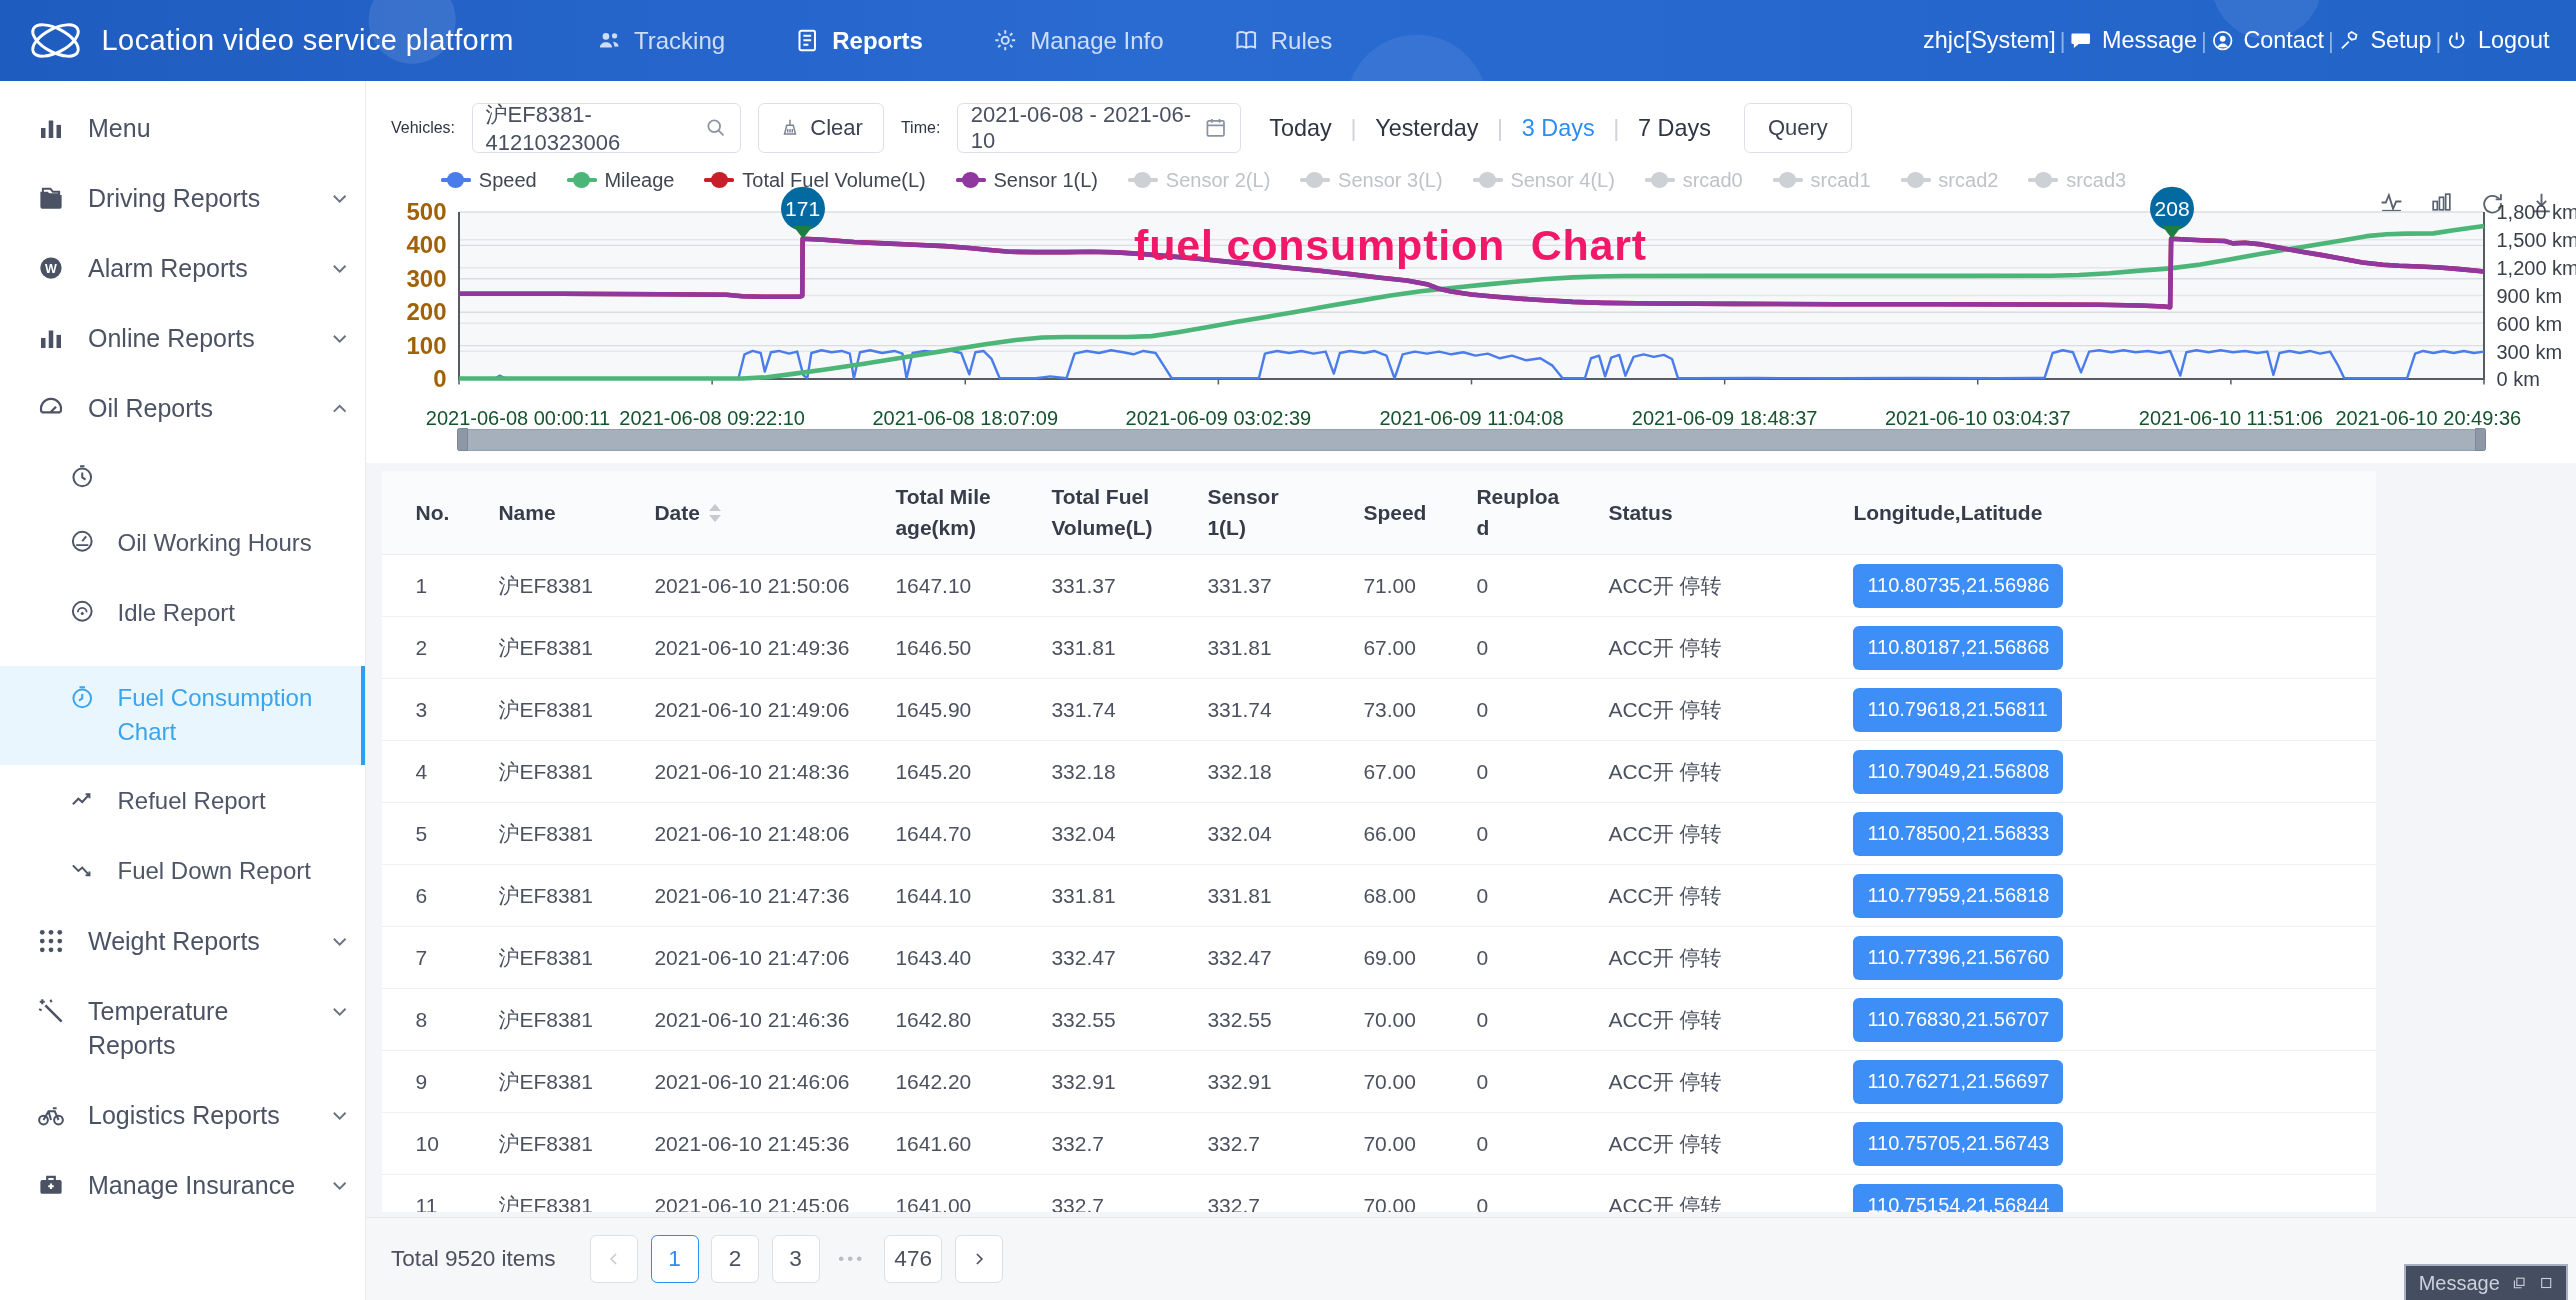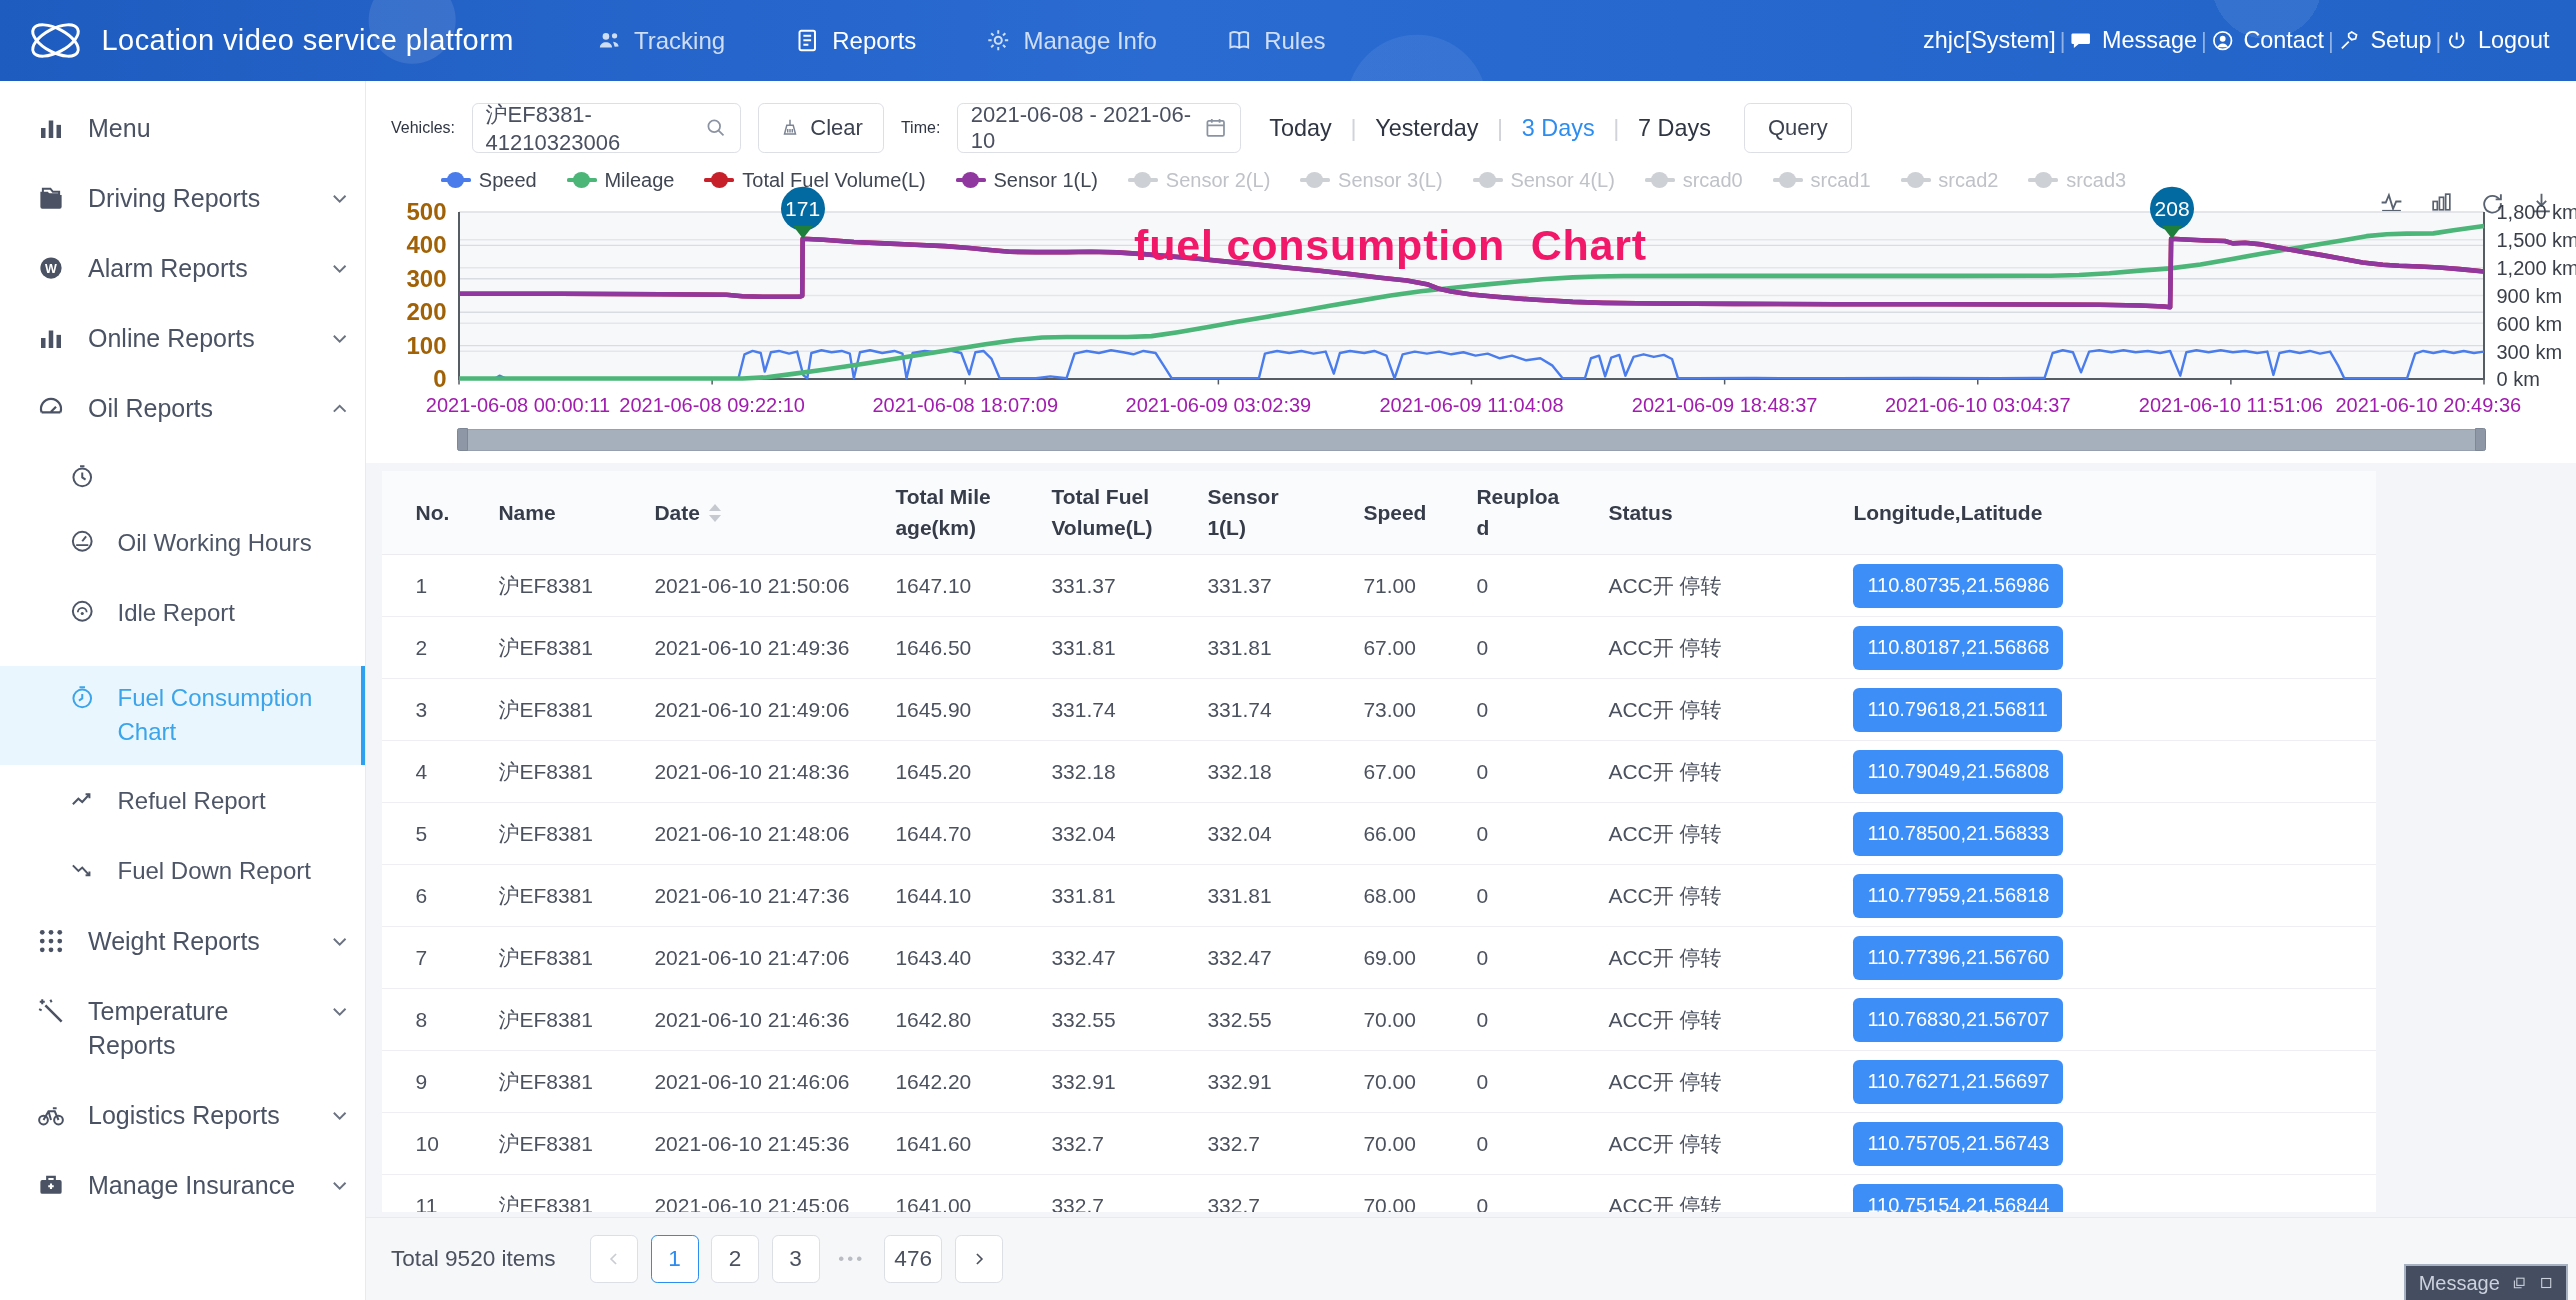--- a/index.html
+++ b/index.html
@@ -19,21 +19,21 @@
     background:
       radial-gradient(circle at 16% 25%, rgba(255,255,255,.10) 0 43px, transparent 44px),
       radial-gradient(circle at 55% 130%, rgba(255,255,255,.07) 0 70px, transparent 71px),
       radial-gradient(circle at 88% -20%, rgba(255,255,255,.08) 0 55px, transparent 55px),
       linear-gradient(90deg,#1f5cc0,#2a6bd2 45%,#2263c8);
   }
   .logo { width:61px; height:47px; margin:0 15.6px 0 25px; color:#fff; }
   .brand-title { font-size:29px; letter-spacing:0.4px; }
   .topnav { display:flex; margin-left:82px; gap:69px; }
   .nav-item { display:flex; align-items:center; gap:11.7px; font-size:24px; color:rgba(255,255,255,.78); cursor:pointer; }
-  .nav-item.active { color:#fff; font-weight:normal; }
+  .nav-item.active { color:#fff; font-weight:bold; }
   .nav-icon { width:26.5px; height:26.5px; }
   .topbar-right { margin-left:auto; display:flex; align-items:center; gap:4px; margin-right:26.5px; font-size:23.4px; }
   .tb-sep { color:rgba(255,255,255,.5); font-size:22px; }
   .right-item { display:flex; align-items:center; gap:9.3px; cursor:pointer; }
   .right-icon { width:23.4px; height:23.4px; }
 
   
   .sidebar {
     position:fixed; top:81px; left:0; bottom:0; width:366px;
     background:#fff; border-right:1.6px solid #e8eaee; padding-top:30px; overflow:hidden; z-index:20;
@@ -87,21 +87,21 @@
   .title-overlay { position:absolute; left:46%; top:9.3px; transform:translateX(-50%); font-size:43px; font-weight:bold;
     color:#f1186a; white-space:pre; z-index:4; letter-spacing:0.8px; }
   .pin { position:absolute; transform:translate(-50%,-100%); display:flex; flex-direction:column; align-items:center; z-index:5; }
   .pin-circle { width:44px; height:44px; border-radius:50%; background:#0369a1; color:#fff; font-size:21px;
     display:flex; align-items:center; justify-content:center; }
   .pin-tail { width:0; height:0; border:10px solid transparent; border-top:13.2px solid #1e7e3c; border-bottom:none; margin-top:-4.7px; }
   .y-right { width:144px; height:167px; position:relative; flex:none; }
   .y-right span { position:absolute; left:12.5px; transform:translateY(-50%); font-size:20px; color:#3a3f49; white-space:nowrap; }
 
   .x-labels { position:relative; margin-left:93px; width:2025px; height:33px; margin-top:9.3px; }
-  .x-labels span { position:absolute; top:6px; font-size:20px; color:#a21caf; white-space:nowrap; }
+  .x-labels span { position:absolute; top:19px; font-size:20px; color:#14532d; white-space:nowrap; }
 
   .slider { margin:7.8px 0 0 93px; width:2025px; height:22px; background:#eef0f4; border-radius:3.1px; position:relative; }
   .slider-bar { position:absolute; inset:0; background:#a6afbc; border:1.6px solid #97a0ae; border-radius:3.1px; cursor:grab; }
   .slider-bar::before, .slider-bar::after { content:""; position:absolute; top:-1.6px; bottom:-1.6px; width:9.3px; background:#8d97a6;
     border:0.8px solid #7e8795; }
   .slider-bar::before { left:-3.1px; border-radius:2.3px 0 0 2.3px; }
   .slider-bar::after { right:-3.1px; border-radius:0 2.3px 2.3px 0; }
 
   
   .table-card { background:#fff; margin:7.8px 0 0 15.6px; width:1994px; flex:none; height:741px; overflow:hidden; }

